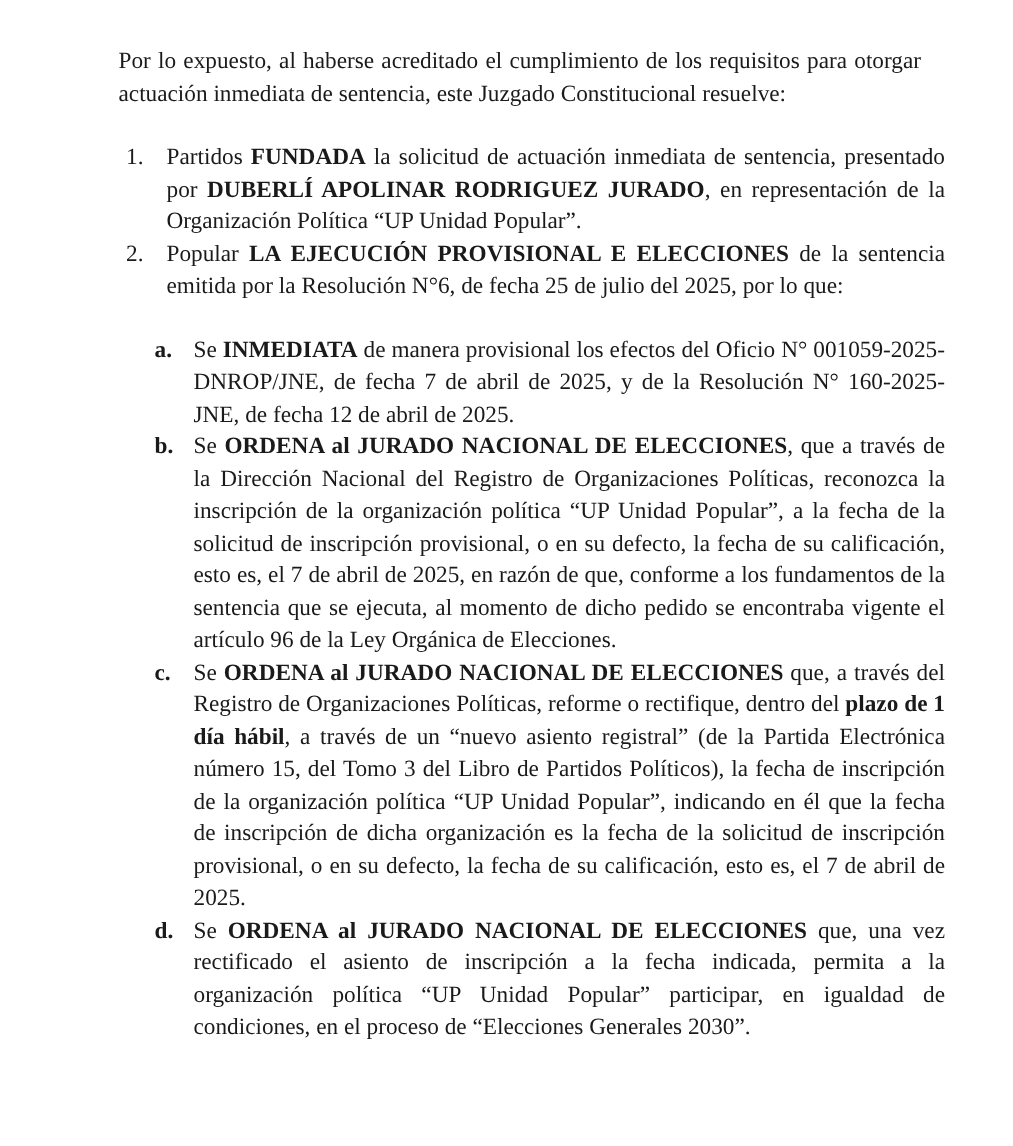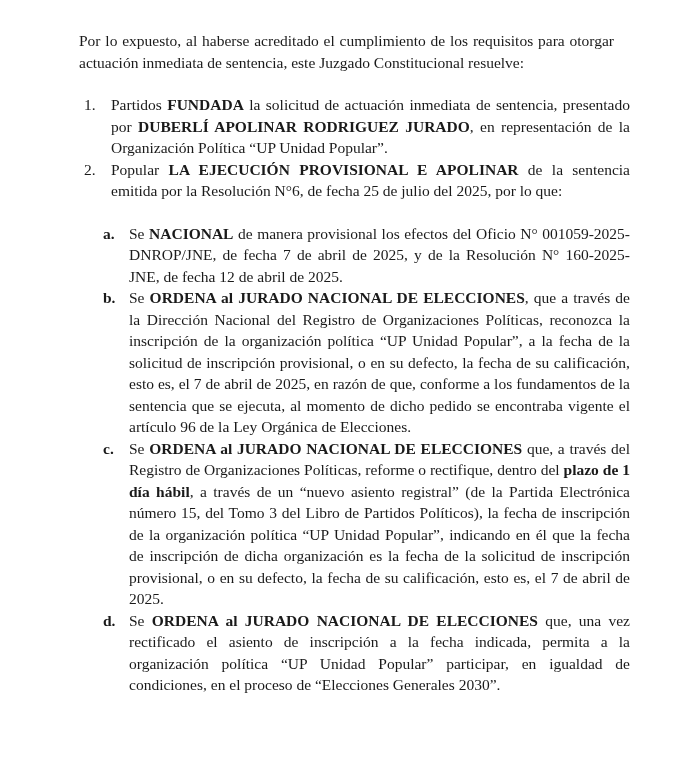--- a/index.html
+++ b/index.html
@@ -68,28 +68,28 @@
 
   <div class="list">
 
     <div class="item level1">
       <span class="marker">1.</span>
       <div class="text"><span>Partidos </span><span class="b">FUNDADA</span><span> la solicitud de actuación inmediata de sentencia, presentado por </span><span class="b">DUBERLÍ APOLINAR RODRIGUEZ JURADO</span><span>, en representación de la Organización Política “UP Unidad Popular”.</span></div>
     </div>
 
     <div class="item level1">
       <span class="marker">2.</span>
-      <div class="text"><span>Popular </span><span class="b">LA EJECUCIÓN PROVISIONAL E APOLINAR</span><span> de la sentencia emitida por la Resolución N°6, de fecha 25 de julio del 2025, por lo que:</span></div>
+      <div class="text"><span>Popular </span><span class="b">LA EJECUCIÓN PROVISIONAL E ELECCIONES</span><span> de la sentencia emitida por la Resolución N°6, de fecha 25 de julio del 2025, por lo que:</span></div>
     </div>
 
     <div class="sublist">
 
       <div class="item level2">
         <span class="marker">a.</span>
-        <div class="text"><span>Se </span><span class="b">NACIONAL</span><span> de manera provisional los efectos del Oficio N° 001059-2025-DNROP/JNE, de fecha 7 de abril de 2025, y de la Resolución N° 160-2025-JNE, de fecha 12 de abril de 2025.</span></div>
+        <div class="text"><span>Se </span><span class="b">INMEDIATA</span><span> de manera provisional los efectos del Oficio N° 001059-2025-DNROP/JNE, de fecha 7 de abril de 2025, y de la Resolución N° 160-2025-JNE, de fecha 12 de abril de 2025.</span></div>
       </div>
 
       <div class="item level2">
         <span class="marker">b.</span>
         <div class="text"><span>Se </span><span class="b">ORDENA al JURADO NACIONAL DE ELECCIONES</span><span>, que a través de la Dirección Nacional del Registro de Organizaciones Políticas, reconozca la inscripción de la organización política “UP Unidad Popular”, a la fecha de la solicitud de inscripción provisional, o en su defecto, la fecha de su calificación, esto es, el 7 de abril de 2025, en razón de que, conforme a los fundamentos de la sentencia que se ejecuta, al momento de dicho pedido se encontraba vigente el artículo 96 de la Ley Orgánica de Elecciones.</span></div>
       </div>
 
       <div class="item level2">
         <span class="marker">c.</span>
         <div class="text"><span>Se </span><span class="b">ORDENA al JURADO NACIONAL DE ELECCIONES</span><span> que, a través del Registro de Organizaciones Políticas, reforme o rectifique, dentro del </span><span class="b">plazo de 1 día hábil</span><span>, a través de un “nuevo asiento registral” (de la Partida Electrónica número 15, del Tomo 3 del Libro de Partidos Políticos), la fecha de inscripción de la organización política “UP Unidad Popular”, indicando en él que la fecha de inscripción de dicha organización es la fecha de la solicitud de inscripción provisional, o en su defecto, la fecha de su calificación, esto es, el 7 de abril de 2025.</span></div>

